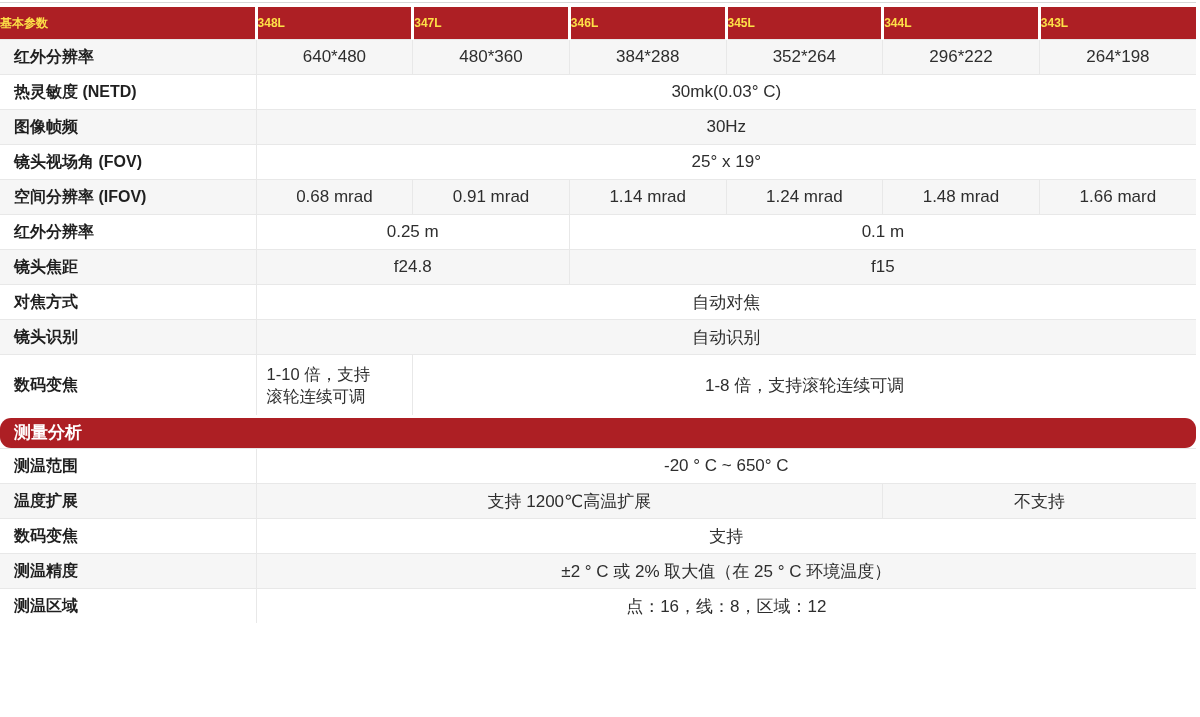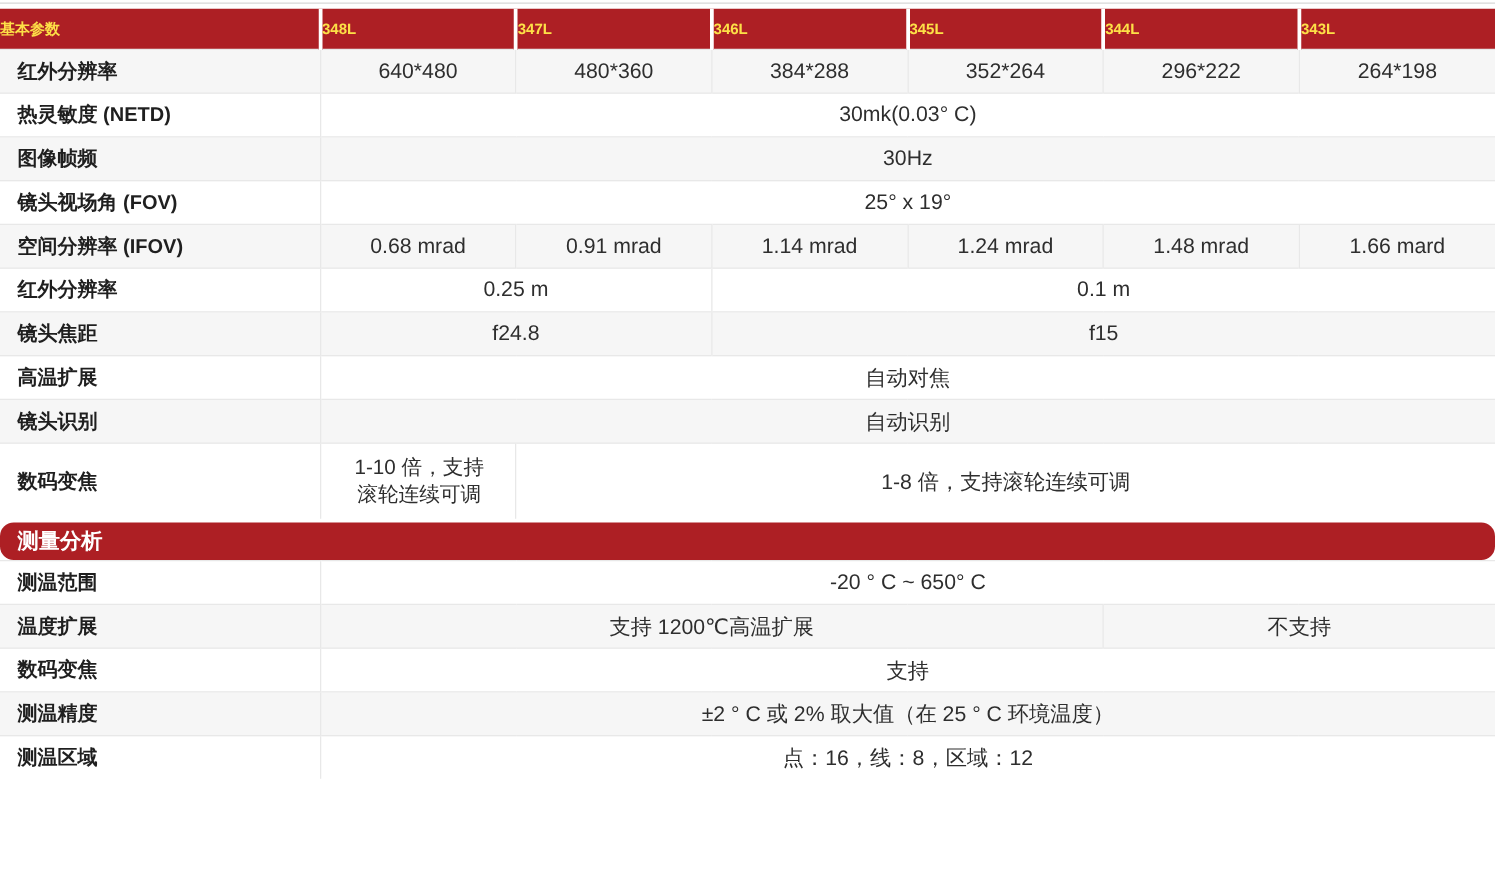--- a/index.html
+++ b/index.html
@@ -31,21 +31,21 @@
     border-top:1px solid var(--c-border);padding:0 8px;
   }
   td.lab{
     text-align:left;padding-left:14px;font-weight:bold;font-size:16px;color:var(--c-label);
   }
   td.v{border-left:1px solid var(--c-border);}
   tr.r35 td{height:34px;}
   tr.r61 td{height:60px;}
   tr.g{background:var(--c-stripe);}
   .pl{white-space:pre-line;line-height:1.35;}
-  td.zoomleft{text-align:center;padding-left:10px;font-size:16.5px;}
+  td.zoomleft{text-align:left;padding-left:10px;font-size:16.5px;}
   .secbar{
     width:1182px;height:30px;background:var(--c-accent);color:#fff;
     font-weight:bold;font-size:17px;line-height:30px;padding-left:14px;margin-top:3px;border-radius:11px;
   }
 </style>
 </head>
 <body>
 
 <div class="page">
   <div class="topline"></div>
@@ -114,21 +114,21 @@
       <td class="v" colspan="4">0.1 m</td>
     </tr>
 
     <tr class="g r35">
       <td class="lab">镜头焦距</td>
       <td class="v" colspan="2">f24.8</td>
       <td class="v" colspan="4">f15</td>
     </tr>
 
     <tr class="r35">
-      <td class="lab">高温扩展</td>
+      <td class="lab">对焦方式</td>
       <td class="v" colspan="6">自动对焦</td>
     </tr>
 
     <tr class="g r35">
       <td class="lab">镜头识别</td>
       <td class="v" colspan="6">自动识别</td>
     </tr>
 
     <tr class="r61">
       <td class="lab">数码变焦</td>

